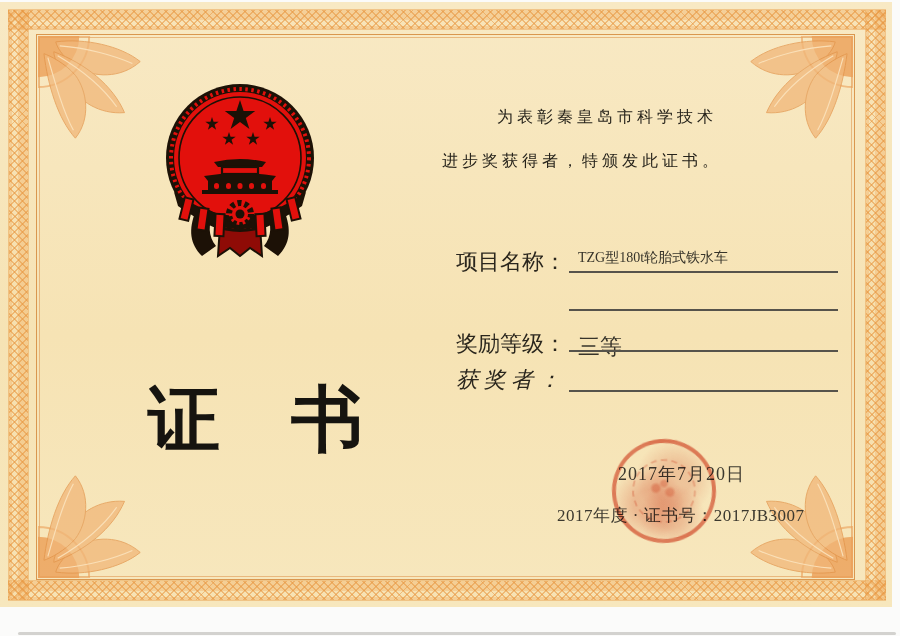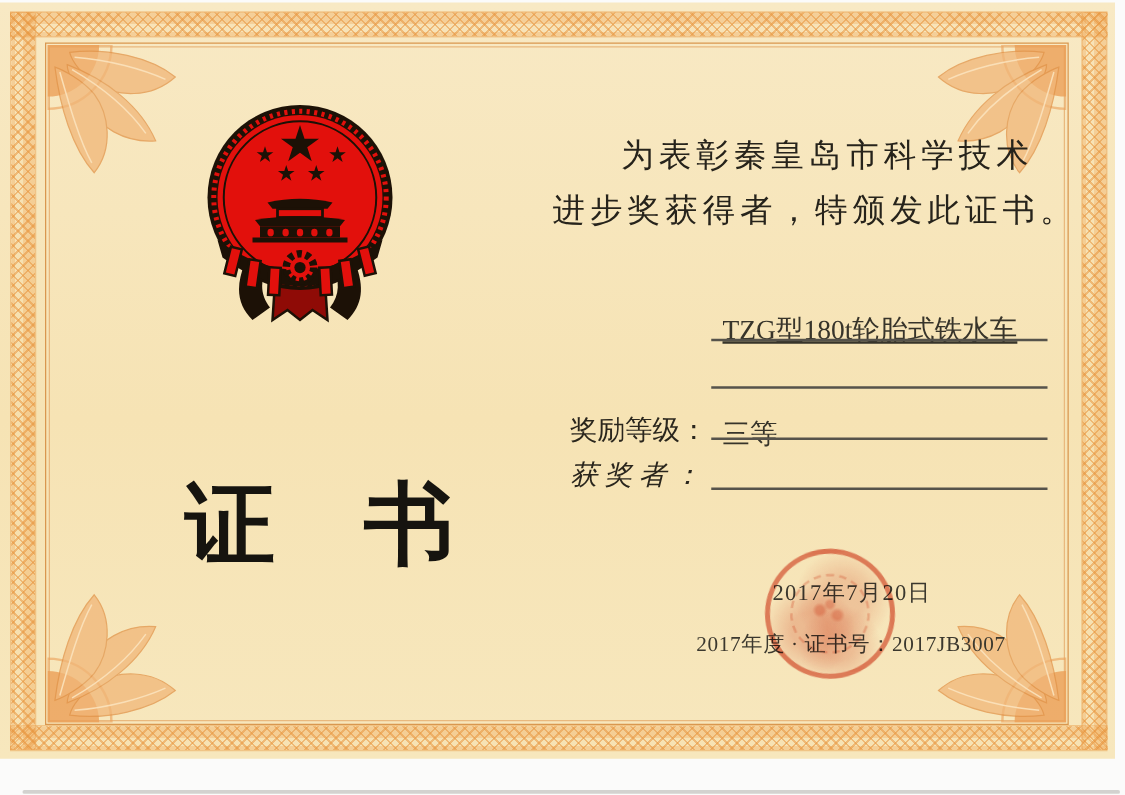--- a/index.html
+++ b/index.html
@@ -37,38 +37,38 @@
   .frame::after{content:'';position:absolute;inset:2px;border:1px solid #e9b87d;}
   
   .orn{position:absolute;width:118px;height:112px;pointer-events:none;}
   .orn.tl{left:38px;top:34px;}
   .orn.tr{right:39px;top:34px;transform:scaleX(-1);}
   .orn.bl{left:38px;bottom:29px;transform:scaleY(-1);}
   .orn.br{right:39px;bottom:29px;transform:scale(-1,-1);}
   
   .emblem{position:absolute;left:158px;top:70px;width:164px;height:188px;}
   
-  .intro-line{position:absolute;font-size:26px;letter-spacing:4px;color:#26231b;white-space:nowrap;text-align:right;}
+  .intro-line{position:absolute;font-size:16px;letter-spacing:4px;color:#26231b;white-space:nowrap;text-align:right;}
   #intro1{left:497px;top:105px;}
   #intro2{left:442px;top:149px;}
   .award-title{
     position:absolute;left:54px;top:258px;width:400px;
     font-family:"DejaVu Sans","Liberation Sans",sans-serif;
     font-weight:bold;font-size:34px;letter-spacing:.5px;color:#1b1913;white-space:nowrap;
   }
   .cert-heading{
     position:absolute;left:148px;top:370px;
     font-family:"DejaVu Sans","Liberation Sans",sans-serif;
     font-weight:bold;font-size:72px;word-spacing:46px;color:#16140f;white-space:nowrap;
   }
   .field-label{position:absolute;left:456px;font-size:22px;color:#2a261d;white-space:nowrap;}
   .field-value{position:absolute;left:578px;color:#37342a;white-space:nowrap;}
   .underline{position:absolute;left:569px;width:269px;height:2px;background:#56534b;}
   #lbl-project{top:245px;}
-  #val-project{top:247px;font-size:22px;text-decoration:underline;}
+  #val-project{top:247px;font-size:14px;}
   #ul-project{top:269px;}
   #ul-blank{top:307px;}
   #lbl-grade{top:327px;}
   #val-grade{top:330px;font-size:22px;}
   #ul-grade{top:348px;}
   #lbl-winner{top:363px;font-style:italic;}
   #val-winner{top:367px;font-size:16px;}
   #ul-winner{top:388px;}
   .issue-date{position:absolute;left:618px;top:460px;font-size:18px;letter-spacing:1px;color:#3b382e;white-space:nowrap;z-index:2;}
   .cert-no{position:absolute;left:557px;top:502px;font-size:17px;letter-spacing:.5px;color:#3b382e;white-space:nowrap;z-index:2;}
@@ -184,20 +184,21 @@
 
     <circle cx="82" cy="142" r="11" fill="#e2100c" stroke="#1c1106" stroke-width="6" stroke-dasharray="4 3"></circle>
     <circle cx="82" cy="142" r="4.5" fill="#1c1106"></circle>
   </svg>
 
   <div class="intro-line" id="intro1">为表彰秦皇岛市科学技术</div>
   <div class="intro-line" id="intro2">进步奖获得者，特颁发此证书。</div>
 
   <div class="cert-heading">证 书</div>
 
+  <div class="field-label" id="lbl-project">项目名称：</div>
   <div class="field-value" id="val-project">TZG型180t轮胎式铁水车</div>
   <div class="underline" id="ul-project"></div>
   <div class="underline" id="ul-blank"></div>
 
   <div class="field-label" id="lbl-grade">奖励等级：</div>
   <div class="field-value" id="val-grade">三等</div>
   <div class="underline" id="ul-grade"></div>
 
   <div class="field-label" id="lbl-winner">获 奖 者 ：</div>
   <div class="underline" id="ul-winner"></div>

